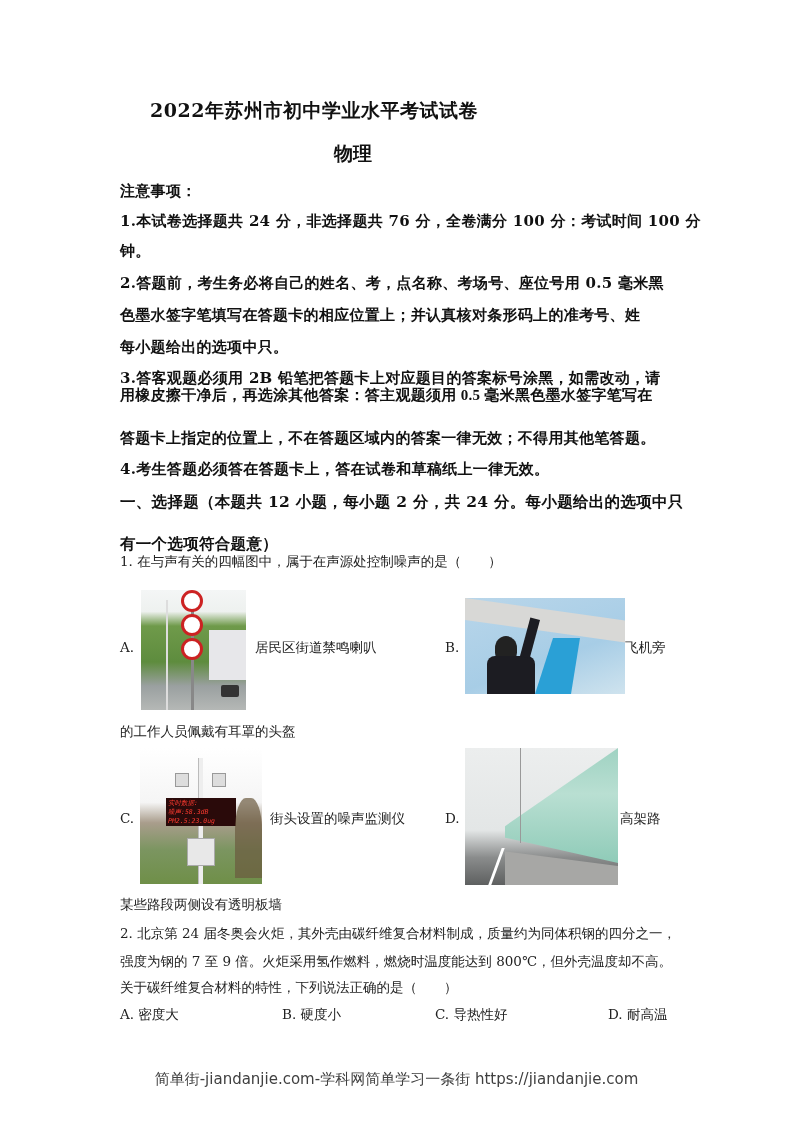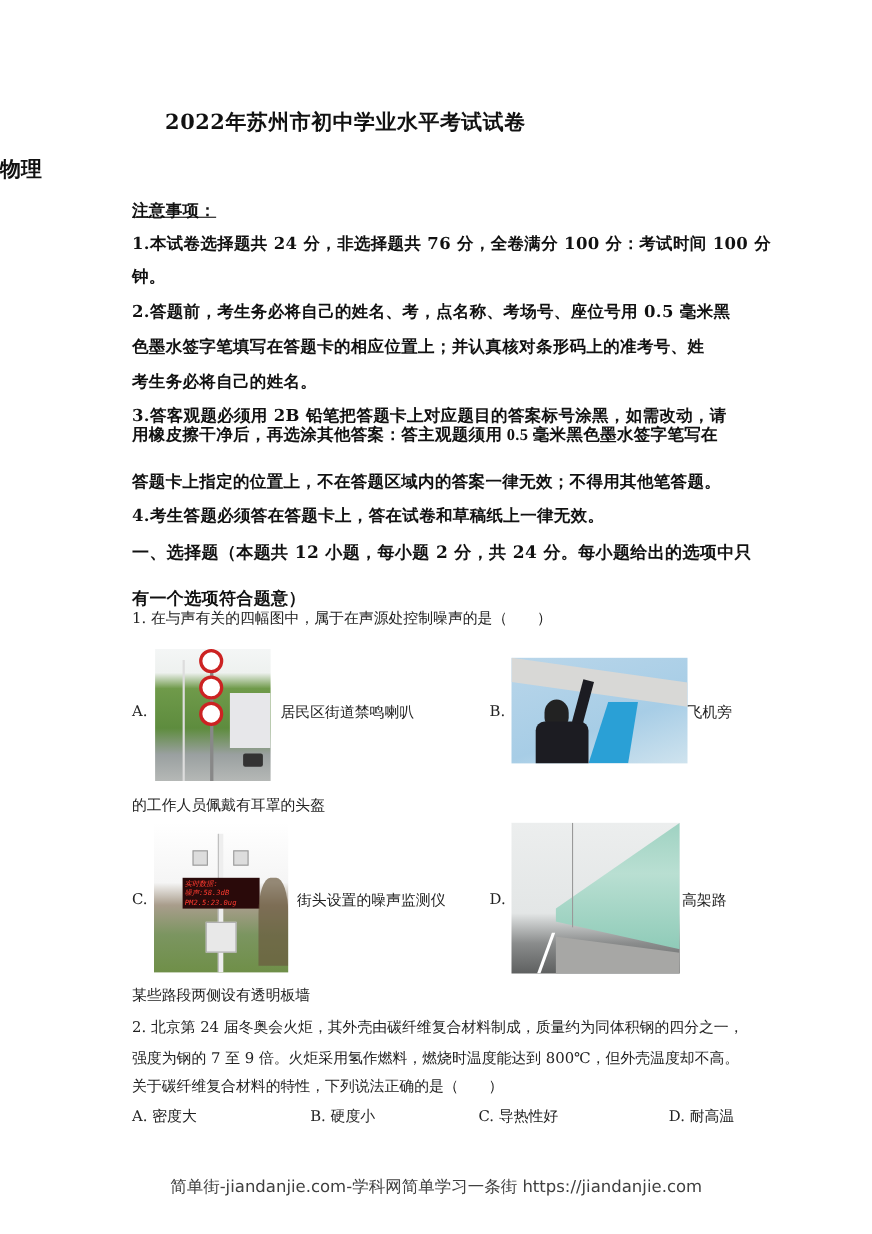--- a/index.html
+++ b/index.html
@@ -1,39 +1,39 @@
 <!DOCTYPE html>
 <html><head>
   <meta charset="utf-8">
   <style>
     html, body { margin: 0; padding: 0; background: #ffffff; }
     body { width: 793px; height: 1122px; position: relative; overflow: hidden;
            font-family: "DejaVu Serif", "Liberation Serif", serif; color: #111; }
     .abs { position: absolute; }
     .title { left: 0; width: 628px; text-align: center; font-weight: bold; font-size: 19px; top: 98px; letter-spacing: 0.5px; }
-    .subtitle { left: 0; width: 706px; text-align: left; font-weight: bold; font-size: 19px; top: 141px; }
+    .subtitle { left: 0; width: 706px; text-align: center; font-weight: bold; font-size: 19px; top: 141px; }
     .bold-line { left: 120px; font-weight: bold; font-size: 15px; white-space: nowrap; letter-spacing: 0.3px; }
     .norm-line { left: 120px; font-size: 13.5px; white-space: nowrap; color: #222; }
     .opt-label { font-size: 13.5px; color: #222; }
     .pic { position: absolute; overflow: hidden; font-style: italic; }
     .footer { left: 0; width: 793px; text-align: center; top: 1070px; font-size: 15px; color: #404040;
               font-family: "DejaVu Sans", "Liberation Sans", sans-serif; }
   </style>
 </head>
 <body>
 
 <div class="abs title">2022年苏州市初中学业水平考试试卷</div>
 <div class="abs subtitle">物理</div>
 
-<div class="abs bold-line" style="top:182px;text-decoration:underline;">注意事项：</div>
+<div class="abs bold-line" style="top:182px;">注意事项：</div>
 <div class="abs bold-line" style="top:212px;">1.本试卷选择题共 24 分，非选择题共 76 分，全卷满分 100 分：考试时间 100 分</div>
 <div class="abs bold-line" style="top:242px;">钟。</div>
 <div class="abs bold-line" style="top:274px;">2.答题前，考生务必将自己的姓名、考，点名称、考场号、座位号用 0.5 毫米黑</div>
 <div class="abs bold-line" style="top:306px;">色墨水签字笔填写在答题卡的相应位置上；并认真核对条形码上的准考号、姓</div>
-<div class="abs bold-line" style="top:338px;">考生务必将自己的姓名。</div>
+<div class="abs bold-line" style="top:338px;">每小题给出的选项中只。</div>
 <div class="abs bold-line" style="top:369px;">3.答客观题必须用 2B 铅笔把答题卡上对应题目的答案标号涂黑，如需改动，请</div>
 <div class="abs bold-line" style="top:386px;font-family:Liberation Serif, serif;">用橡皮擦干净后，再选涂其他答案：答主观题须用 0.5 毫米黑色墨水签字笔写在</div>
 <div class="abs bold-line" style="top:429px;">答题卡上指定的位置上，不在答题区域内的答案一律无效；不得用其他笔答题。</div>
 <div class="abs bold-line" style="top:460px;">4.考生答题必须答在答题卡上，答在试卷和草稿纸上一律无效。</div>
 
 <div class="abs bold-line" style="top:492px; font-size:15.5px;">一、选择题（本题共 12 小题，每小题 2 分，共 24 分。每小题给出的选项中只</div>
 <div class="abs bold-line" style="top:522px; font-size:15.5px;margin-top:12px;">有一个选项符合题意）</div>
 
 <div class="abs norm-line" style="top:553px;">1. 在与声有关的四幅图中，属于在声源处控制噪声的是（　　）</div>
 

